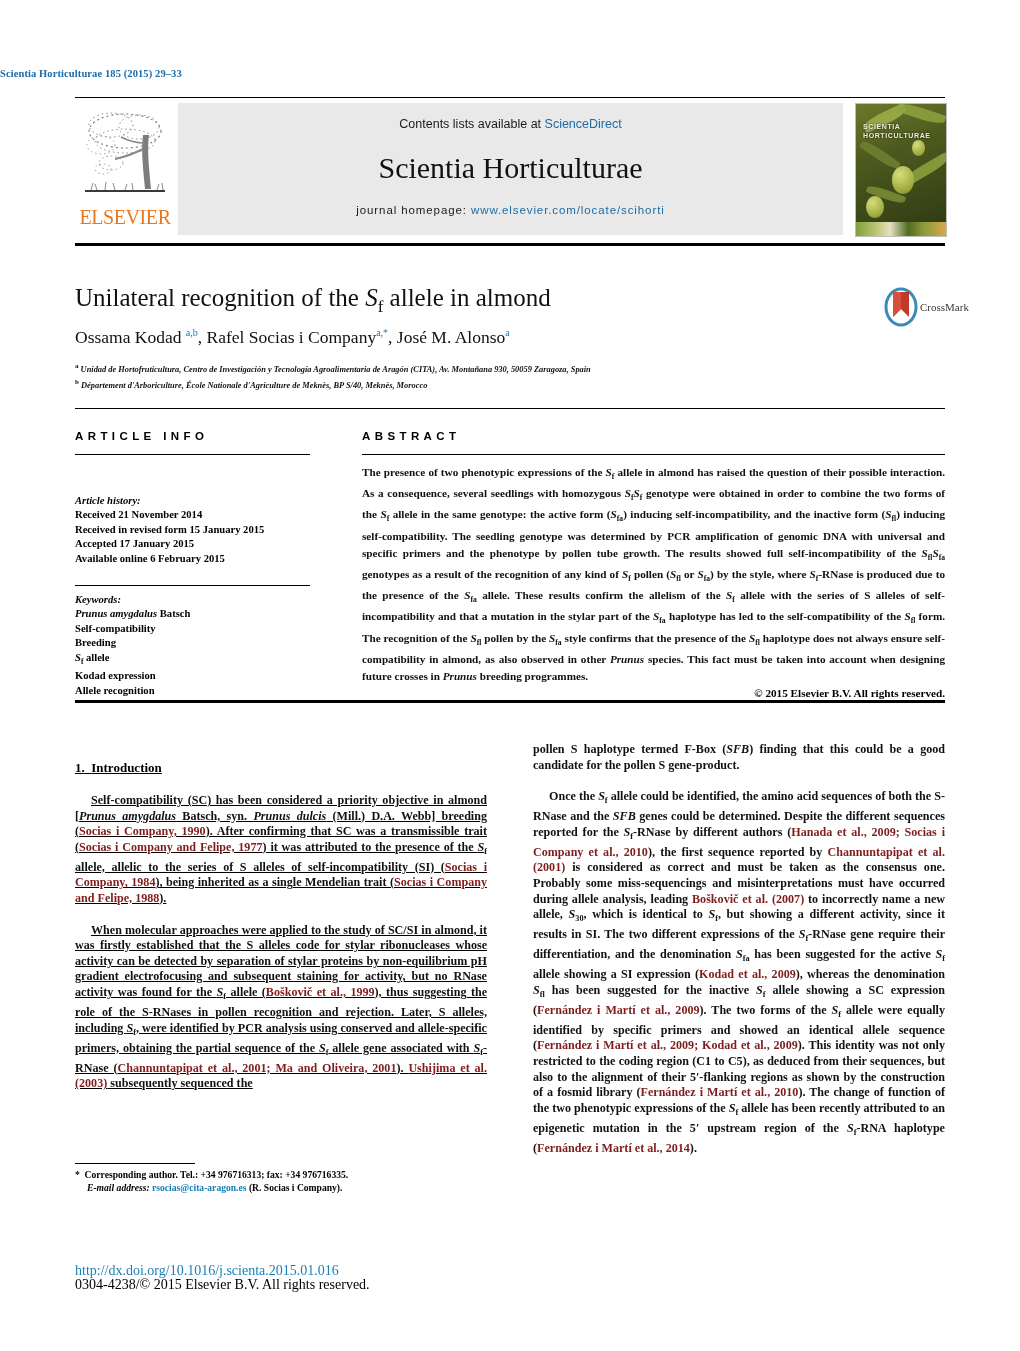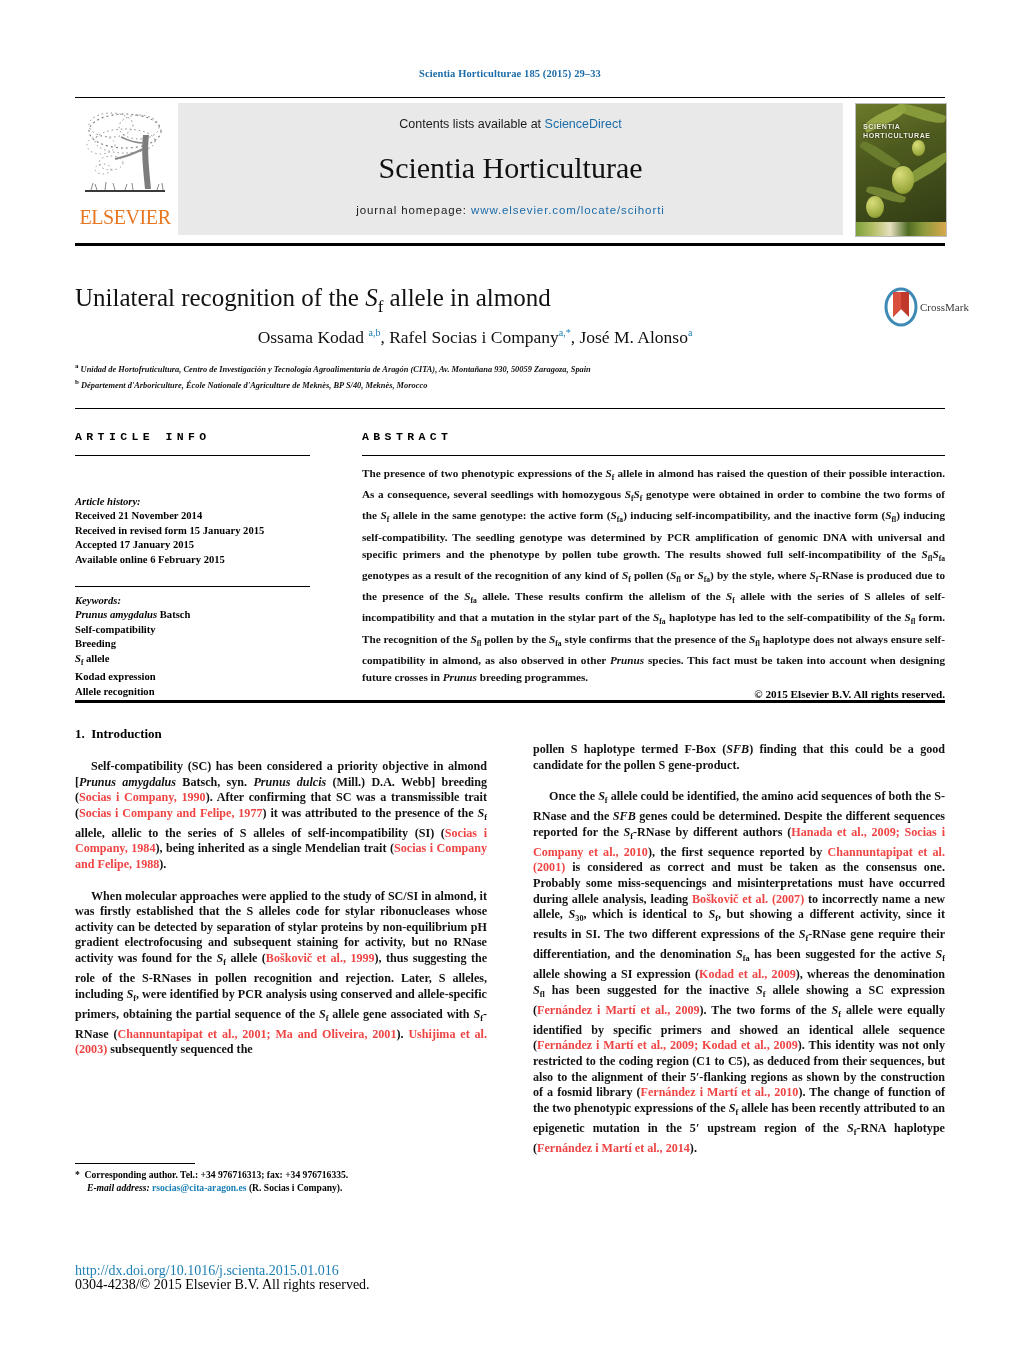--- a/index.html
+++ b/index.html
@@ -16,28 +16,28 @@
     overflow: hidden;
   }
   .page {
     position: absolute;
     left: 0; top: 0;
     width: 1020px;
     height: 1351px;
   }
 
   a, .link { color: #1b6ca8; text-decoration: none; }
-  .blue { color: #ef4444; }
+  .blue { color: #7f1d1d; }
 
   
   .running-head {
     position: absolute;
     left: 0; top: 68px;
     width: 1020px;
-    text-align: center;
+    text-align: left;
     font-size: 10.5px;
     font-weight: bold;
     color: #1b6ca8;
     letter-spacing: 0.1px;
   }
   .rule-top {
     position: absolute;
     left: 75px; top: 97px;
     width: 870px;
     height: 1px;
@@ -170,21 +170,20 @@
     font-size: 11px;
     color: #3a3a3a;
   }
   .authors {
     position: absolute;
     left: 75px; top: 327px;
     width: 800px;
     font-family: "Liberation Serif", serif;
     font-size: 17.5px;
     color: #111;
-    text-align: center;
   }
   .authors sup { font-size: 10px; color: #1b7fb5; }
   .affils {
     position: absolute;
     left: 75px; top: 360px;
     width: 820px;
     font-style: italic;
     font-size: 8.4px;
     line-height: 12.4px;
     font-weight: bold;
@@ -205,21 +204,21 @@
     position: absolute;
     left: 75px; top: 430px;
     width: 235px;
   }
   .abs-col {
     position: absolute;
     left: 362px; top: 430px;
     width: 583px;
   }
   .sect-label {
-    font-family: Liberation Mono, monospace;
+    font-family: Liberation Sans, sans-serif;
     font-size: 11.5px;
     font-weight: bold;
     letter-spacing: 4.4px;
   }
   .hr-thin {
     height: 1px;
     background: #000;
     margin-top: 12px;
   }
   .hist {
@@ -257,22 +256,23 @@
     position: absolute;
     left: 75px; top: 700px;
     width: 870px;
     height: 3px;
     background: #000;
   }
 
   
   .col-left {
     position: absolute;
-    left: 75px; top: 726px;
+    left: 75px; top: 760px;
     width: 412px;
+    text-decoration: underline;
   }
   .col-right {
     position: absolute;
     left: 533px; top: 742px;
     width: 412px;
   }
   .sec-head {
     font-size: 13px;
     font-weight: bold;
     margin-bottom: 17px;

